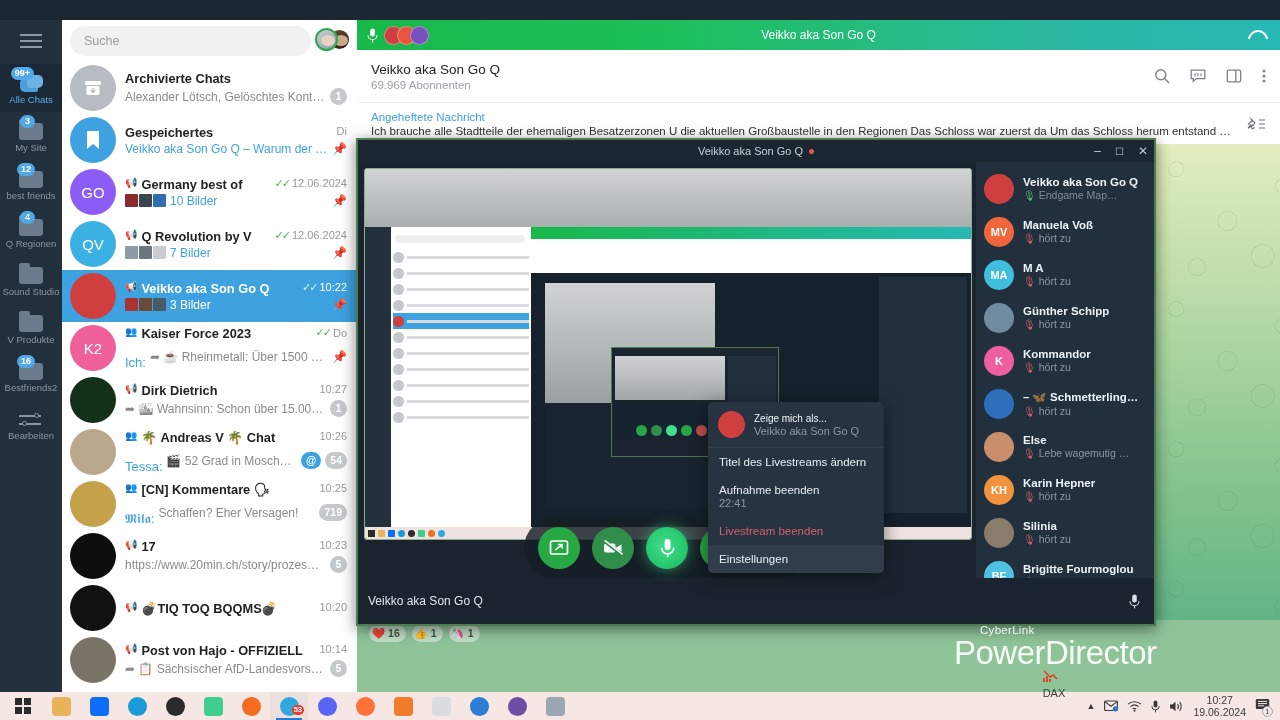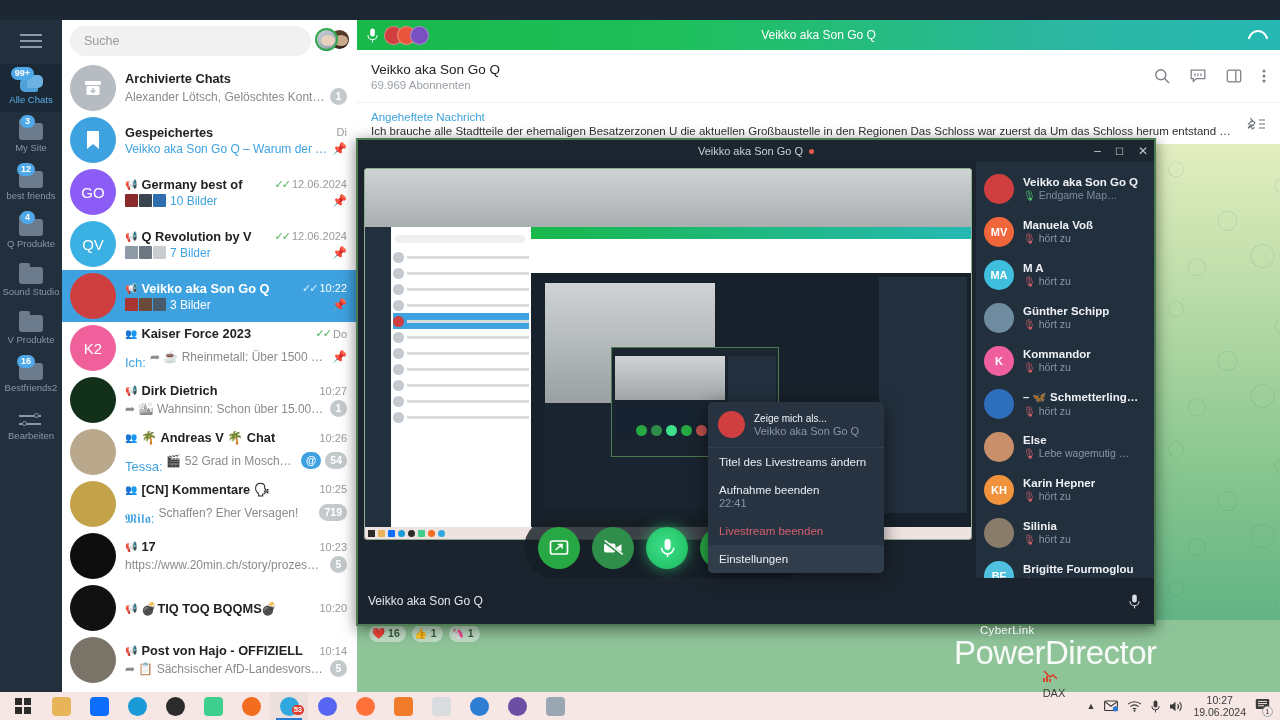--- a/index.html
+++ b/index.html
@@ -42,21 +42,21 @@
   .search-input { flex:1; height:30px; background:#f1f1f1; border-radius:16px; display:flex; align-items:center; padding:0 14px; color:#9a9a9a; font-size:12.5px; }
   .acct { position:relative; width:30px; height:28px; flex:0 0 auto; }
   .acct .av1 { position:absolute; right:11px; top:1px; width:23px; height:23px; border-radius:50%; border:2px solid #2fa84f; background:linear-gradient(145deg,#cbd2d8,#8d9aa6); overflow:hidden; }
   .acct .av2 { position:absolute; right:-2px; top:1px; width:23px; height:23px; border-radius:50%; border:2px solid #fff; background:linear-gradient(145deg,#6d4b35,#2b1d14); overflow:hidden; }
   .acct .face { position:absolute; left:4px; top:5px; width:14px; height:11px; background:#e8d2bd; border-radius:50%; }
 
   .row { display:flex; gap:9px; padding:6px 10px 6px 8px; height:52px; align-items:center; cursor:pointer; }
   .row.sel { background:#3ea2e0; }
   .av { width:46px; height:46px; border-radius:50%; flex:0 0 auto; display:flex; align-items:center; justify-content:center; color:#fff; font-size:15px; font-weight:500; overflow:hidden; position:relative; }
   .rbody { flex:1; min-width:0; }
-  .rtop { display:flex; align-items:center; gap:4px; }
+  .rtop { display:flex; align-items:flex-start; gap:4px; }
   .rname { font-size:12.8px; font-weight:700; color:#222; white-space:nowrap; overflow:hidden; text-overflow:ellipsis; flex:1; }
   .row.sel .rname,.row.sel .rmsg,.row.sel .rtime,.row.sel .rpre { color:#fff; }
   .rtime { font-size:11px; color:#999; white-space:nowrap; display:flex; align-items:center; gap:3px; }
   .rbot { display:flex; align-items:center; gap:4px; margin-top:2px; }
   .rmsg { font-size:12px; color:#8a8a8a; white-space:nowrap; overflow:hidden; text-overflow:ellipsis; flex:1; }
   .rpre { color:#3ea2e0; font-size:13px;margin-top:12px; }
   .badge { background:#c4c9cc; color:#fff; border-radius:11px; font-size:10.5px; line-height:17px; height:17px; min-width:17px; padding:0 5px; text-align:center; font-weight:600; }
   .badge.at { background:#3ea2e0; }
   .pin { color:#c0c4c7; font-size:12px; }
   .chk { color:#4caf50; font-size:11px; letter-spacing:-2px; }
@@ -194,21 +194,21 @@
             </div>
             <div class="rail-label">best friends</div>
           </div>
           <div class="rail-item">
             <div style="position:relative">
               <div class="rail-ico">
                 <div class="folder"></div>
               </div>
               <span class="rail-badge">4</span>
             </div>
-            <div class="rail-label">Q Produkte</div>
+            <div class="rail-label">Q Regionen</div>
           </div>
           <div class="rail-item">
             <div style="position:relative">
               <div class="rail-ico">
                 <div class="folder"></div>
               </div>
             </div>
             <div class="rail-label">Sound Studio</div>
           </div>
           <div class="rail-item">

